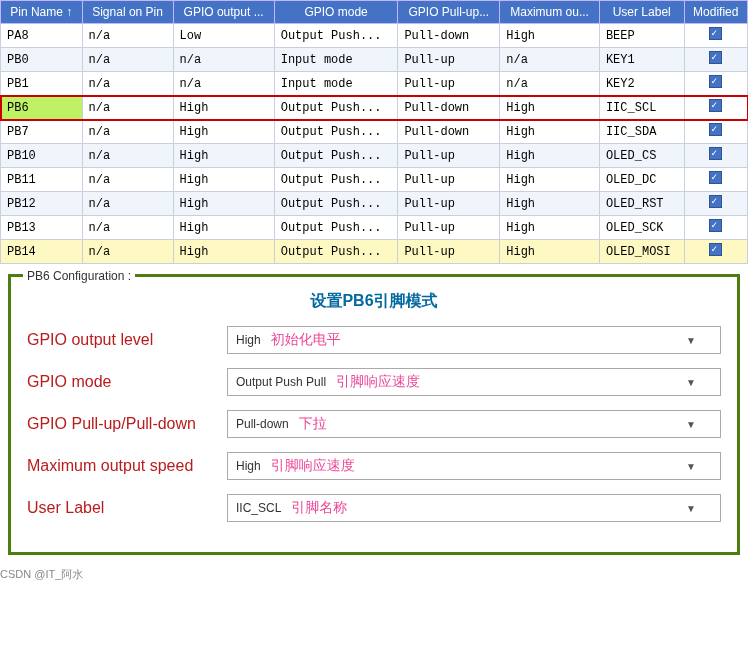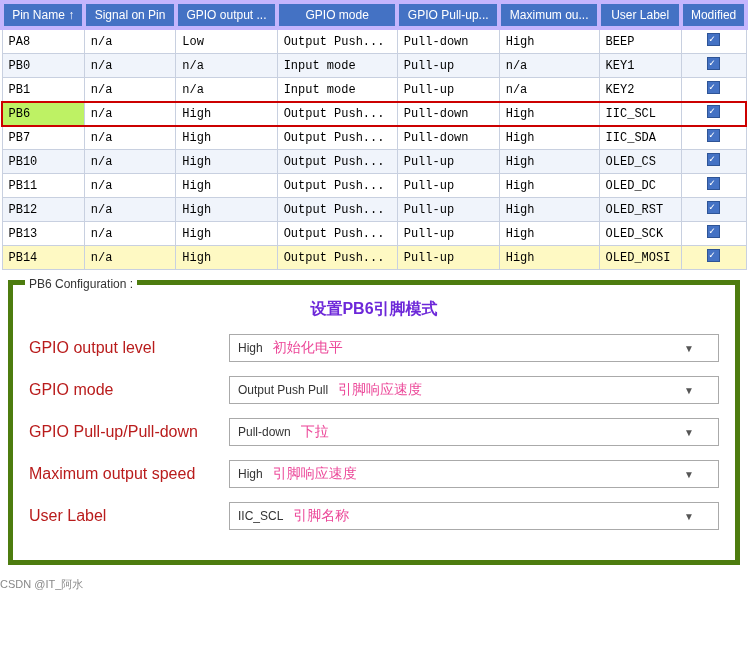--- a/index.html
+++ b/index.html
@@ -22,21 +22,21 @@
       border-collapse: collapse;
     }
 
     thead tr {
       background: #4472C4;
       color: #fff;
     }
 
     thead th {
       padding: 4px 6px;
-      border: 4px solid #c4b5fd;
+      border: 1px solid #c4b5fd;
       font-weight: normal;
       font-size: 12px;
       white-space: nowrap;
     }
 
     tbody tr {
       background: #fff;
       font-family: Liberation Mono, monospace;
     }
 
@@ -68,39 +68,39 @@
       content: '✓';
       color: #fff;
       font-size: 10px;
       position: absolute;
       top: -1px;
       left: 1px;
     }
 
     
     .config-section {
-      border: 5px solid #4d7c0f;
+      border: 3px solid #4d7c0f;
       margin: 10px 8px;
       padding: 10px 16px 16px 16px;
       position: relative;
     }
 
     .config-legend {
       position: absolute;
       top: -8px;
       left: 12px;
       background: #fff;
       padding: 0 4px;
       font-size: 12px;
       color: #333;
     }
 
     .config-title {
       text-align: center;
-      color: #6d28d9;
+      color: #0369a1;
       font-size: 16px;
       font-weight: bold;
       margin-bottom: 14px;
       margin-top: 4px;
     }
 
     .config-row {
       display: flex;
       align-items: center;
       margin-bottom: 14px;

